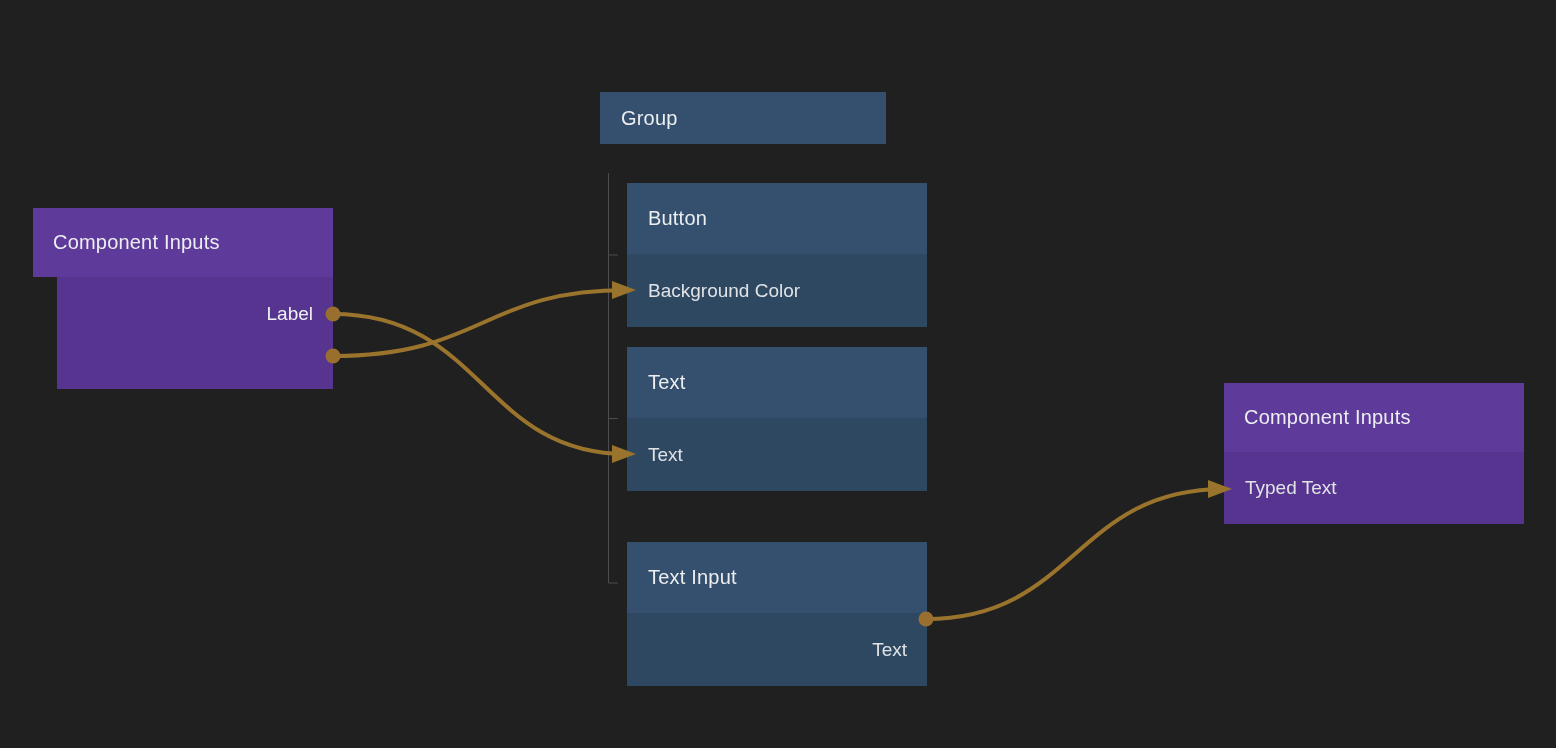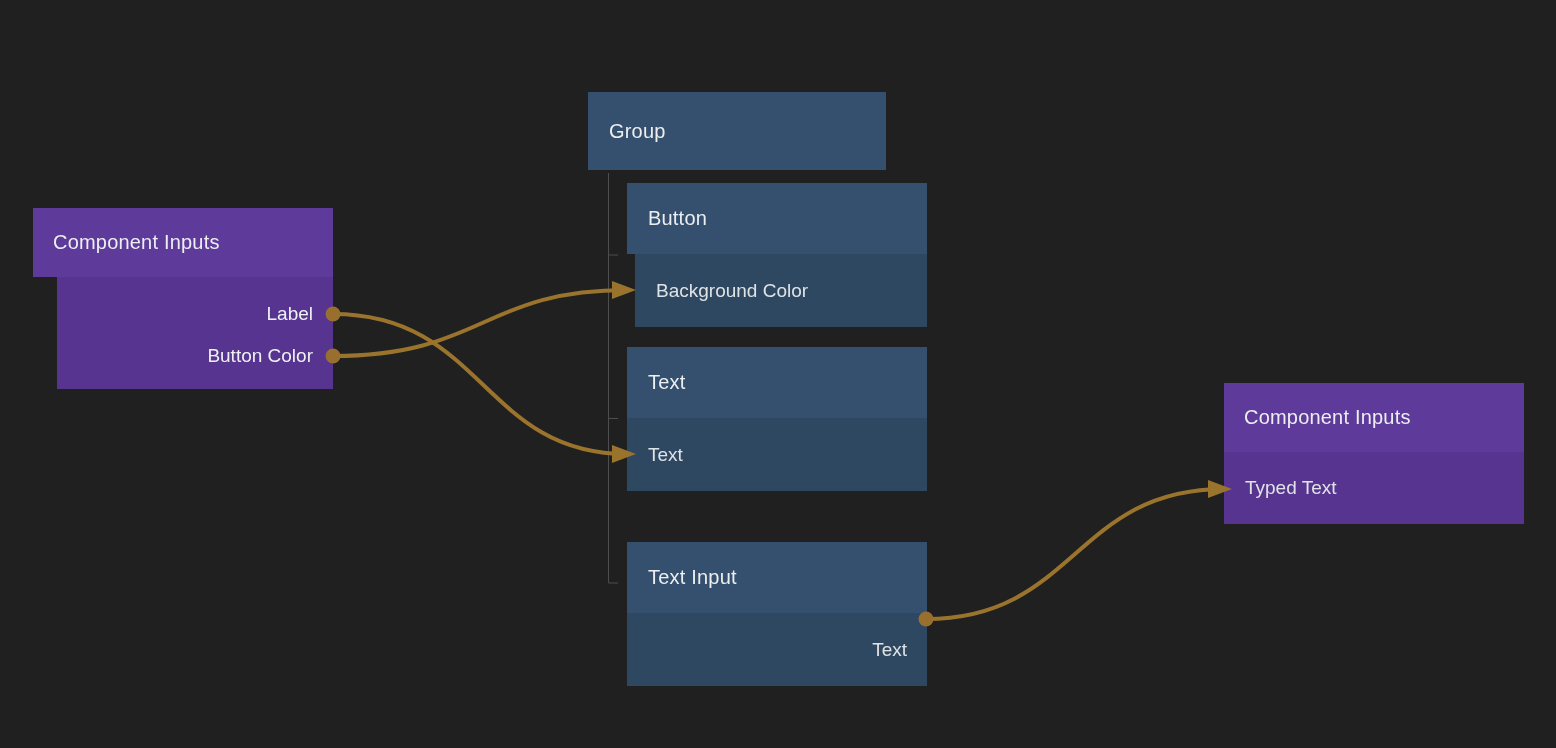--- a/index.html
+++ b/index.html
@@ -74,35 +74,34 @@
 <body>
 
 <div class="canvas">
 
   <div class="node" style="left:33px; top:208px; width:300px; height:181px;">
     <div class="node-header purple-header" style="height:69px;">
       <span>Component Inputs</span>
     </div>
     <div class="purple-body ports-body" style="height:112px;">
       <div class="port">Label</div>
-      <div class="port">Button Color</div>
     </div>
   </div>
 
   <div class="node" style="left:588px; top:92px; width:298px; height:70px;">
-    <div class="node-header blue-header" style="height:78px;">
+    <div class="node-header blue-header" style="height:52px;margin-left:12px;">
       <span>Group</span>
     </div>
   </div>
 
   <div class="node" style="left:627px; top:183px; width:300px; height:144px;border-radius:7px;">
     <div class="node-header blue-header" style="height:71px;">
       <span>Button</span>
     </div>
-    <div class="node-row row-left blue-body" style="height:73px;margin-left:8px;">
+    <div class="node-row row-left blue-body" style="height:73px;">
       <span>Background Color</span>
     </div>
   </div>
 
   <div class="node" style="left:627px; top:347px; width:300px; height:144px;">
     <div class="node-header blue-header" style="height:71px;">
       <span>Text</span>
     </div>
     <div class="node-row row-left blue-body" style="height:73px;">
       <span>Text</span>

